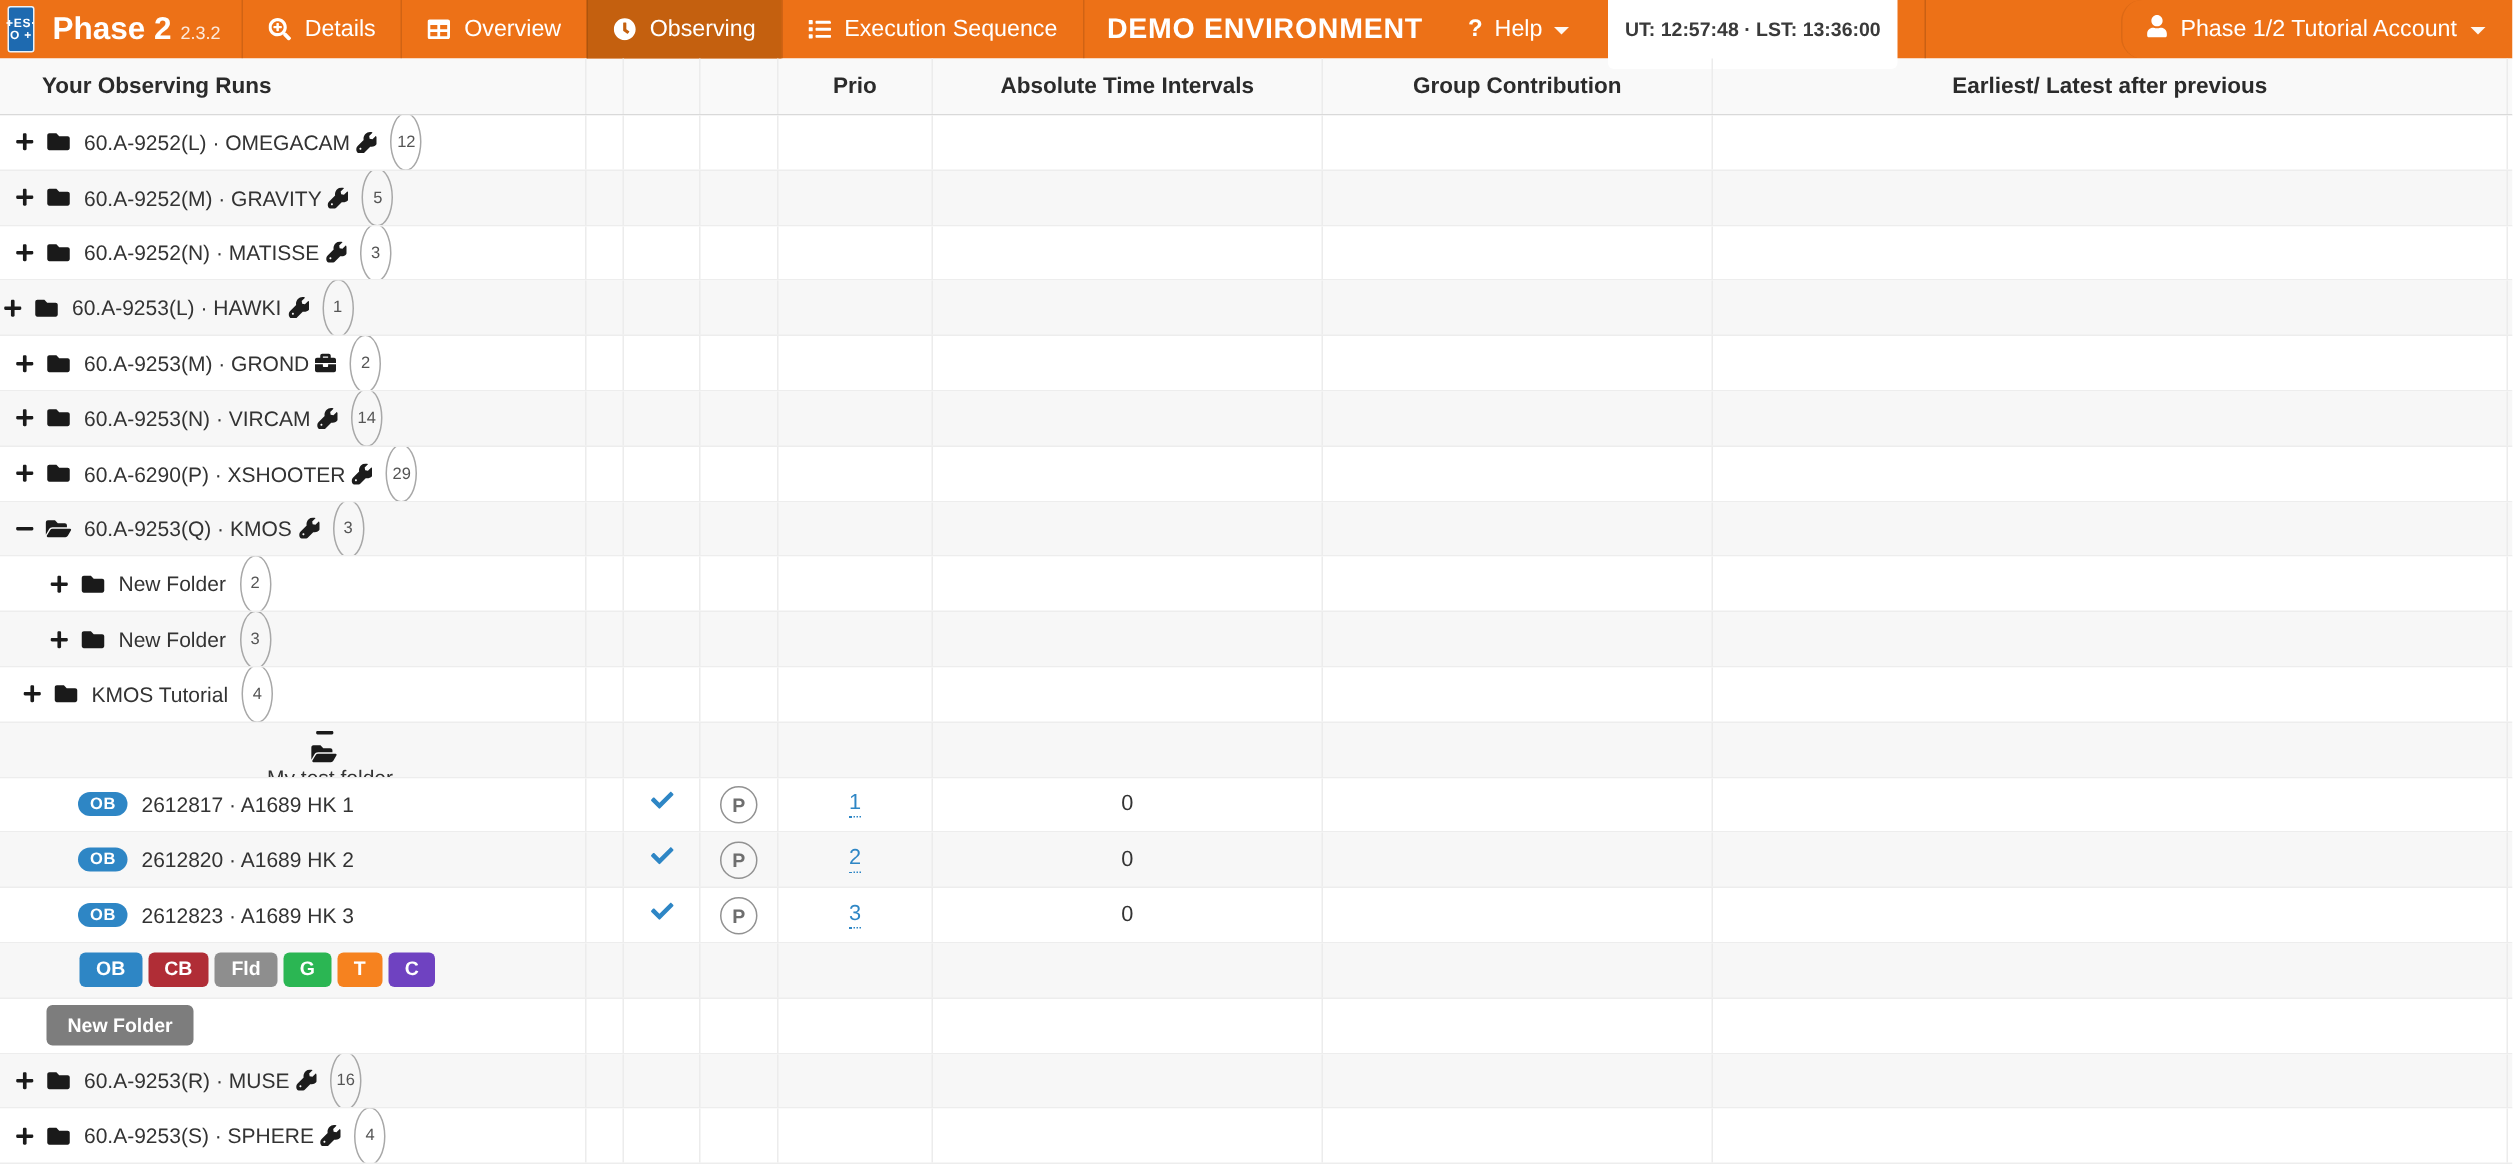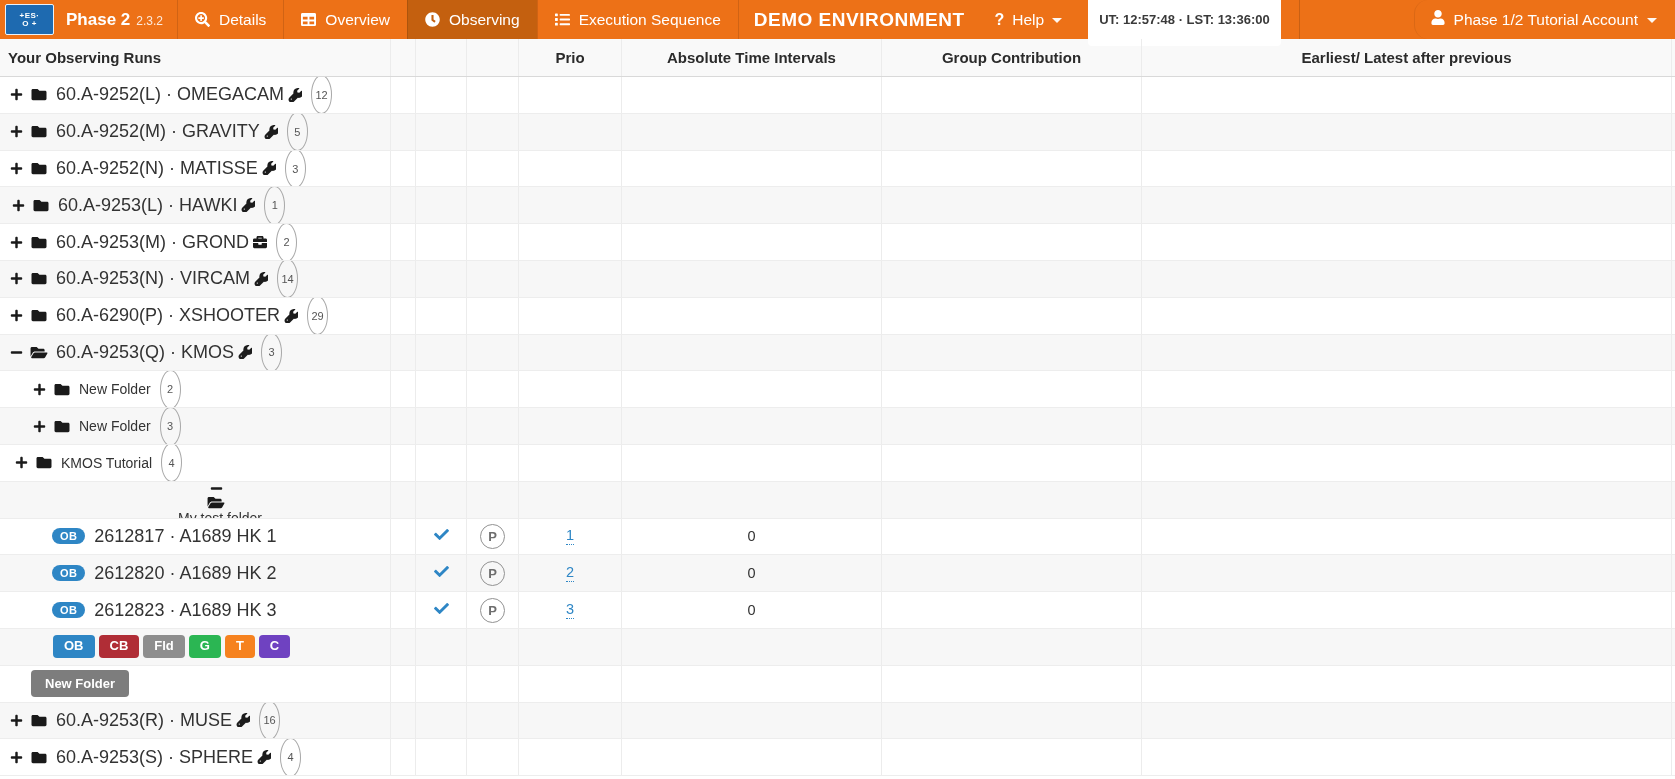--- a/index.html
+++ b/index.html
@@ -2,25 +2,25 @@
 <html><head>
 <meta charset="utf-8">
 <style>
   * { box-sizing: border-box; margin: 0; padding: 0; }
   html,body { width:1675px; height:779px; overflow:hidden; background:#fff;
     font-family:"Liberation Sans", sans-serif; }
 
   
   .topbar { height:39px; background:#ED7117; display:flex; align-items:stretch; color:#fff; }
   .logo-wrap { display:flex; align-items:center; padding-left:5px; }
-  .eso-logo { width:49px; height:31px; background:#1e6ab0; border:1px solid #e9f2fa; border-radius:2px;
+  .eso-logo { width:18px; height:31px; background:#1e6ab0; border:1px solid #e9f2fa; border-radius:2px;
     display:flex; align-items:center; justify-content:center; flex-direction:column; cursor:pointer; }
   .eso-logo span { color:#fff; font-size:8px; font-weight:bold; line-height:8px; letter-spacing:.5px; }
   .apptitle { display:flex; align-items:baseline; align-self:center; padding:0 14px 0 12px; white-space:nowrap; }
-  .apptitle .t { font-size:17px; font-weight:bold; }
+  .apptitle .t { font-size:21px; font-weight:bold; }
   .apptitle .v { font-size:12px; margin-left:6px; opacity:.85; }
   .tabs { display:flex; align-items:stretch; }
   .tab { display:flex; align-items:center; gap:9px; padding:0 17px; font-size:15.5px; cursor:pointer;
     border-left:1px solid rgba(0,0,0,.12); white-space:nowrap; }
   .tab:last-child { border-right:1px solid rgba(0,0,0,.12); }
   .tab.active { background:#C4600F; }
   .tab svg { flex:0 0 auto; }
   .demo { align-self:center; font-size:19px; font-weight:bold; letter-spacing:.5px; margin-left:15px; white-space:nowrap; }
   .help { display:flex; align-items:center; gap:8px; align-self:center; margin-left:30px; font-size:15.5px; cursor:pointer; }
   .help .q { font-weight:bold; font-size:16px; }
@@ -33,29 +33,29 @@
   .account { display:flex; align-items:center; gap:9px; padding:0 18px 0 16px; font-size:15.5px; cursor:pointer;
     border-left:1px solid rgba(0,0,0,.08);border-radius:14px; }
 
   
   .grid-row { display:grid; grid-template-columns:390px 25px 51px 52px 103px 260px 260px 531px; }
   .cell { border-left:1px solid #ececec; display:flex; align-items:center; justify-content:center; overflow:hidden; }
   .cell:first-child { border-left:none; justify-content:flex-start; }
   .cell:last-child { border-right:1px solid #ececec; }
   .thead { height:38px; background:#f9f9f9; border-bottom:1px solid #d9d9d9; }
   .thead .cell { font-size:15px; font-weight:bold; color:#2b2b2b; }
-  .thead .cell:first-child { padding-left:8px; }
+  .thead .cell:first-child { padding-left:28px; }
 
   .row { height:36.8px; border-bottom:1px solid #ededed; background:#fff; }
   .row.stripe { background:#f7f7f7; }
 
   .treecell { display:flex; align-items:center; white-space:nowrap; }
   .expander { width:13px; height:13px; margin-right:7px; flex:0 0 auto; cursor:pointer; display:flex; align-items:center; }
   .fold-ico { margin-right:8px; flex:0 0 auto; display:flex; align-items:center; }
-  .lbl-run { font-size:18px; color:#333; cursor:pointer; }
+  .lbl-run { font-size:14px; color:#333; cursor:pointer; }
   .lbl-folder { font-size:14px; color:#333; cursor:pointer; }
   .tool-ico { margin-left:4px; display:flex; align-items:center; }
   .count-badge { margin-left:9px; width:21px; height:39px; border:1px solid #a8a8a8; border-radius:50%;
     display:flex; align-items:center; justify-content:center; font-size:11px; color:#555; flex:0 0 auto; }
   .ob-pill { background:#2e86c5; color:#fff; font-size:11px; font-weight:bold; letter-spacing:.4px;
     border-radius:10px; padding:2px 8px; margin-right:9px; flex:0 0 auto; }
   .p-badge { width:25px; height:25px; border:1px solid #929292; border-radius:50%; color:#6e6e6e;
     font-size:13px; font-weight:600; display:flex; align-items:center; justify-content:center; background:transparent; }
   .prio-link { font-size:14.5px; color:#2e86c5; border-bottom:1px dotted #2e86c5; cursor:pointer; line-height:1.1; }
   .ati-val { font-size:14.5px; color:#333; }
@@ -214,21 +214,21 @@
       </div>
       <div class="cell"></div>
       <div class="cell"></div>
       <div class="cell"></div>
       <div class="cell"></div>
       <div class="cell"></div>
       <div class="cell"></div>
       <div class="cell"></div>
     </div>
     <div class="row grid-row stripe">
-      <div class="cell treecell" style="padding-left: 12px;">
+      <div class="cell treecell" style="padding-left: 2px;">
         <span class="expander">
           <svg width="13" height="13" viewBox="0 0 448 512" xmlns="http://www.w3.org/2000/svg">
             <path fill="#1a1a1a" d="M416 208H272V64c0-17.7-14.3-32-32-32h-32c-17.7 0-32 14.3-32 32v144H32c-17.7 0-32 14.3-32 32v32c0 17.7 14.3 32 32 32h144v144c0 17.7 14.3 32 32 32h32c17.7 0 32-14.3 32-32V304h144c17.7 0 32-14.3 32-32v-32c0-17.7-14.3-32-32-32z"></path>
           </svg>
         </span>
         <span class="fold-ico">
           <svg width="18" height="15" viewBox="0 0 512 512" xmlns="http://www.w3.org/2000/svg">
             <path fill="#1a1a1a" d="M464 128H272l-64-64H48C21.5 64 0 85.5 0 112v288c0 26.5 21.5 48 48 48h416c26.5 0 48-21.5 48-48V176c0-26.5-21.5-48-48-48z"></path>
           </svg>
         </span>

